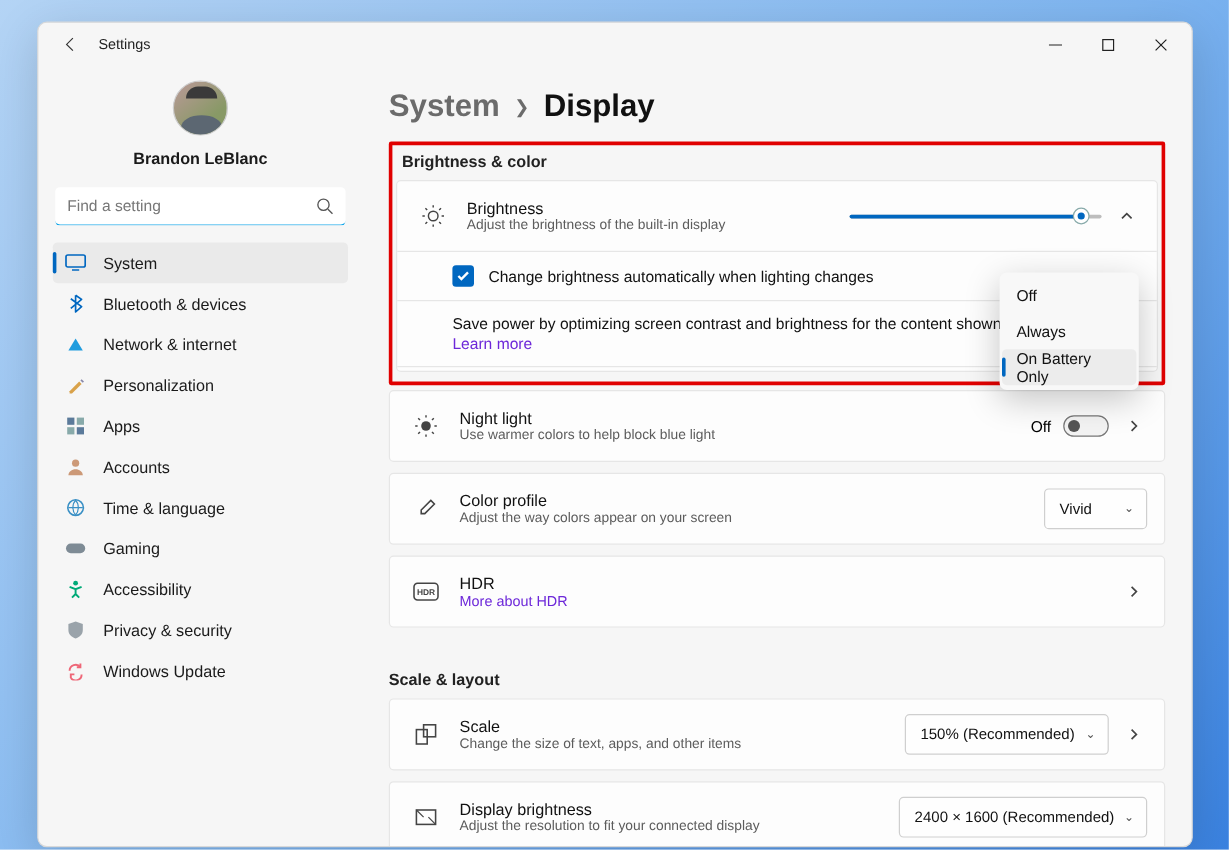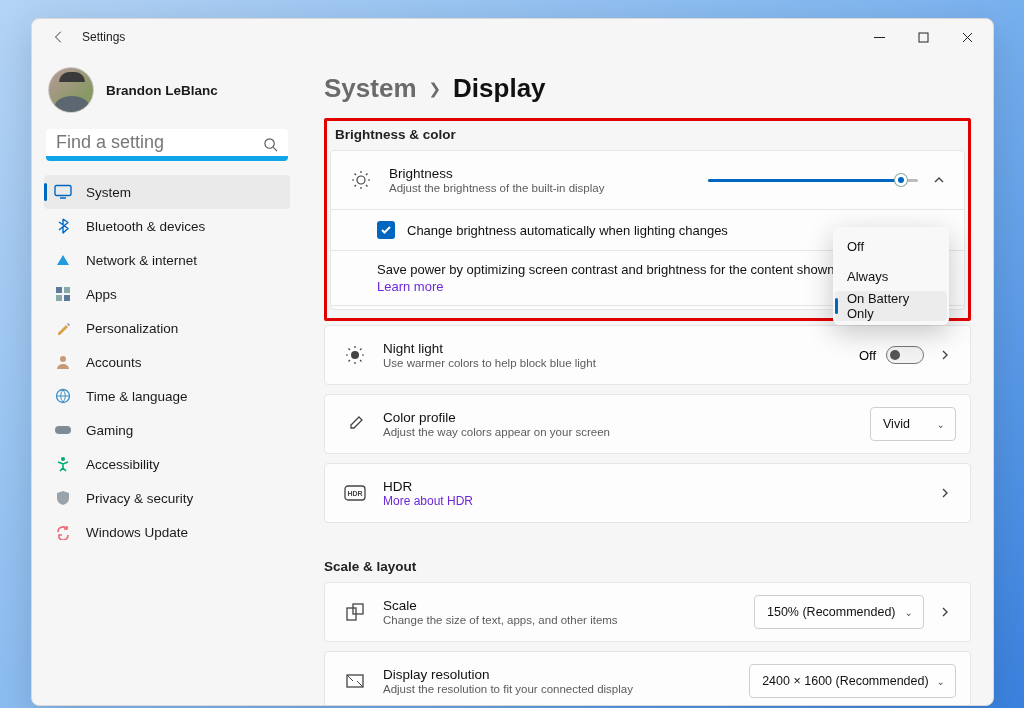--- a/index.html
+++ b/index.html
@@ -18,27 +18,27 @@
   .titlebar { height:36px; display:flex; align-items:center; padding:0 4px 0 14px; }
   .titlebar .back { width:26px; height:26px; display:flex; align-items:center; justify-content:center; color:#333; font-size:15px;}
   .titlebar .app-title { font-size:12px; color:#222; margin-left:10px;}
   .titlebar .spacer{flex:1;}
   .winctl { width:44px; height:36px; display:flex; align-items:center; justify-content:center; color:#222;}
   .winctl svg{width:11px;height:11px;}
   
   .body { flex:1; display:flex; min-height:0;}
   
   .sidebar { width:268px; padding:6px 10px 0 12px; display:flex; flex-direction:column; }
-  .user { display:flex; align-items:center; gap:12px; padding:6px 4px 16px 4px;}
+  .user { display:flex; align-items:center; gap:12px; padding:6px 4px 16px 4px;flex-direction:column;}
   .avatar { width:46px; height:46px; border-radius:50%; background:linear-gradient(140deg,#b99 0%,#896 70%); border:1px solid #ccc; position:relative; overflow:hidden;}
   .avatar::before{content:"";position:absolute;top:4px;left:10px;width:26px;height:10px;border-radius:10px 10px 0 0;background:#3a3a3a;}
   .avatar::after{content:"";position:absolute;bottom:-4px;left:6px;width:34px;height:20px;border-radius:50% 50% 0 0;background:#5c6772;}
   .user-name{font-size:13.5px;font-weight:600;color:#1a1a1a;}
   .search { position:relative; margin:0 2px 14px 2px;}
-  .search input{ width:100%; height:32px; border:none; border-bottom:5px solid #0ea5e9; background:#fff; border-radius:4px; padding:0 34px 0 10px; font-size:18px; color:#0c4a6e;}
+  .search input{ width:100%; height:32px; border:none; border-bottom:1px solid #0ea5e9; background:#fff; border-radius:4px; padding:0 34px 0 10px; font-size:13px; color:#0c4a6e;}
   .search input::placeholder{color:#777;}
   .search .sicon{position:absolute; right:10px; top:8px; color:#555;}
   .nav{display:flex;flex-direction:column;gap:0;}
   .nav-item{display:flex;align-items:center;gap:14px;height:34px;padding:0 10px;border-radius:4px;font-size:13.5px;color:#1a1a1a;cursor:default;position:relative;}
   .nav-item.sel{background:#eaeaea;}
   .nav-item.sel::before{content:"";position:absolute;left:0;top:8px;bottom:8px;width:3px;background:#0067c0;border-radius:2px;}
   .nav-icon{width:18px;height:18px;display:flex;align-items:center;justify-content:center;}
   
   .content{flex:1;min-width:0;padding:18px 22px 0 24px;overflow:hidden;}
   .crumbs{display:flex;align-items:center;gap:12px;margin-bottom:14px;}
@@ -153,36 +153,36 @@
           <span class="nav-icon">
               <svg width="16" height="14" viewBox="0 0 16 14">
                 <path d="M8 2 2 12h12z" fill="#1f9cde"></path>
               </svg>
             </span>
           <span>Network &amp; internet</span>
         </div>
         <div class="nav-item">
           <span class="nav-icon">
               <svg width="16" height="16" viewBox="0 0 16 16">
+                <path d="M3 13l8-8 2 2-8 8H3z" fill="#d9a24a"></path>
+                <path d="M12 4l1-1 2 2-1 1z" fill="#88a"></path>
+              </svg>
+            </span>
+          <span>Personalization</span>
+        </div>
+        <div class="nav-item">
+          <span class="nav-icon">
+              <svg width="16" height="16" viewBox="0 0 16 16">
                 <rect x="1" y="1" width="6" height="6" fill="#5b7a9a"></rect>
                 <rect x="9" y="1" width="6" height="6" fill="#8aa"></rect>
                 <rect x="1" y="9" width="6" height="6" fill="#8aa"></rect>
                 <rect x="9" y="9" width="6" height="6" fill="#5b7a9a"></rect>
               </svg>
             </span>
           <span>Apps</span>
-        </div>
-        <div class="nav-item">
-          <span class="nav-icon">
-              <svg width="16" height="16" viewBox="0 0 16 16">
-                <path d="M3 13l8-8 2 2-8 8H3z" fill="#d9a24a"></path>
-                <path d="M12 4l1-1 2 2-1 1z" fill="#88a"></path>
-              </svg>
-            </span>
-          <span>Personalization</span>
         </div>
         <div class="nav-item">
           <span class="nav-icon">
               <svg width="16" height="16" viewBox="0 0 16 16">
                 <circle cx="8" cy="5" r="3" fill="#c97"></circle>
                 <path d="M2 15c0-3 3-5 6-5s6 2 6 5" fill="#c97"></path>
               </svg>
             </span>
           <span>Accounts</span>
         </div>
@@ -385,21 +385,21 @@
 
       <div class="card">
         <div class="row">
           <div class="row-icon">
             <svg width="20" height="20" viewBox="0 0 20 20">
                 <rect x="2" y="4" width="16" height="12" fill="none" stroke="#444" stroke-width="1.3"></rect>
                 <path d="M2 4l6 6M18 16l-6-6" stroke="#444" stroke-width="1"></path>
               </svg>
           </div>
           <div class="row-text">
-            <div class="row-title">Display resolution</div>
+            <div class="row-title">Display brightness</div>
             <div class="row-desc">Adjust the resolution to fit your connected display</div>
           </div>
           <div class="row-ctl">
             <div class="sel-box" style="min-width:200px">
                 <span>2400 × 1600 (Recommended)</span>
                 <span class="dd">⌄</span>
               </div>
           </div>
         </div>
       </div>

